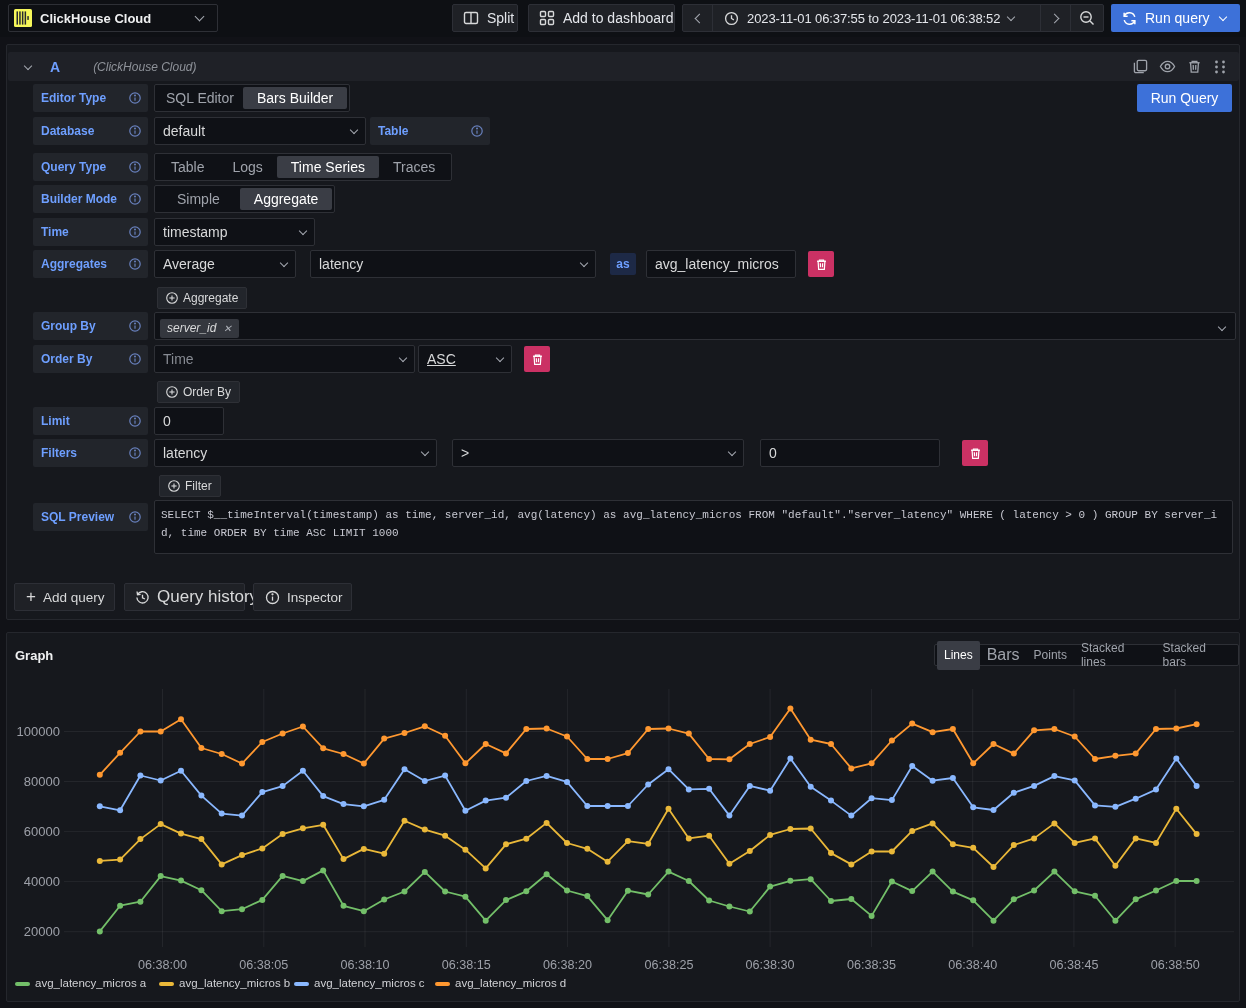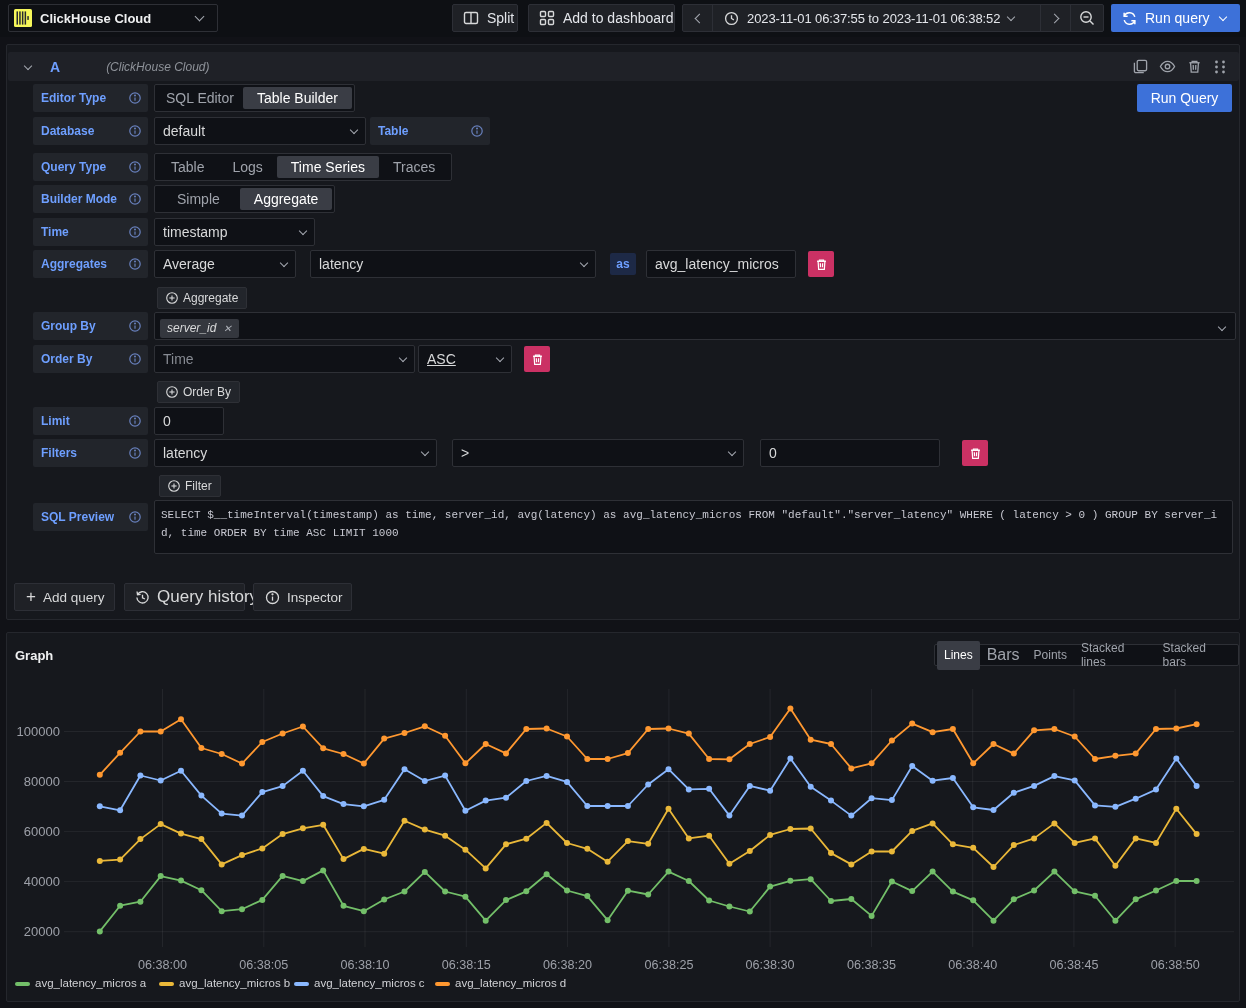--- a/index.html
+++ b/index.html
@@ -98,21 +98,21 @@
       <span style="margin-left:8px;">Run query</span>
       <span class="chev" style="border-color:#fff; margin-left:10px; margin-top:-3px; width:6px; height:6px;"></span>
     </div>
   </div>
 
   <div class="panel" style="left:6px; top:44px; width:1234px; height:576px;">
 
     <div class="abs" style="left:1px; top:7px; width:1231px; height:29px; background:#1f2127; border-radius:2px; display:flex; align-items:center;">
       <span class="chev" style="margin-left:17px; margin-top:-2px; width:6px; height:6px;"></span>
       <span style="margin-left:19px; color:#6e9fff; font-size:14px; font-weight:600;">A</span>
-      <span style="margin-left:46px; color:#8e9299; font-size:12px; font-style:italic;">(ClickHouse Cloud)</span>
+      <span style="margin-left:33px; color:#8e9299; font-size:12px; font-style:italic;">(ClickHouse Cloud)</span>
       <span style="margin-left:auto; margin-right:12px; display:flex; align-items:center; gap:11px;">
         <svg width="15" height="15" viewBox="0 0 16 16" fill="none" stroke="#9fa3ab" stroke-width="1.4">
             <rect x="4.5" y="1.5" width="10" height="11" rx="1.5"></rect>
             <path d="M11.5 14.5 H3 a1.5 1.5 0 0 1 -1.5 -1.5 V4"></path>
           </svg>
         <svg width="17" height="17" viewBox="0 0 18 18" fill="none" stroke="#9fa3ab" stroke-width="1.4">
             <path d="M1.5 9 C3.5 5.2 6 3.5 9 3.5 C12 3.5 14.5 5.2 16.5 9 C14.5 12.8 12 14.5 9 14.5 C6 14.5 3.5 12.8 1.5 9 Z"></path>
             <circle cx="9" cy="9" r="2.4"></circle>
           </svg>
         <svg width="15" height="15" viewBox="0 0 16 16" fill="none" stroke="#9fa3ab" stroke-width="1.4">
@@ -133,21 +133,21 @@
       </span>
     </div>
   </div>
   <div class="lbl" style="left:33px; top:84px; width:115px;">Editor Type<svg class="info" width="12" height="12" viewBox="0 0 12 12" fill="none" stroke="#6880bd" stroke-width="1.2">
         <circle cx="6" cy="6" r="5.2"></circle>
         <line x1="6" y1="5.4" x2="6" y2="8.8"></line>
         <circle cx="6" cy="3.4" r="0.4" fill="#6880bd"></circle>
       </svg></div>
   <div class="radio" style="left:154px; top:84px;">
       <span class="" style="padding:0 9px;">SQL Editor</span>
-      <span class="sel">Table Builder</span>
+      <span class="sel">Bars Builder</span>
     </div>
   <div class="bluebtn" style="left:1137px; top:84px; width:95px; height:28px;">Run Query</div>
   <div class="lbl" style="left:33px; top:117px; width:115px;">Database<svg class="info" width="12" height="12" viewBox="0 0 12 12" fill="none" stroke="#6880bd" stroke-width="1.2">
         <circle cx="6" cy="6" r="5.2"></circle>
         <line x1="6" y1="5.4" x2="6" y2="8.8"></line>
         <circle cx="6" cy="3.4" r="0.4" fill="#6880bd"></circle>
       </svg></div>
   <div class="fld" style="left:154px; top:117px; width:212px;">
       <span style="color:#d8d9da;">default</span>
       <span class="chev"></span>

